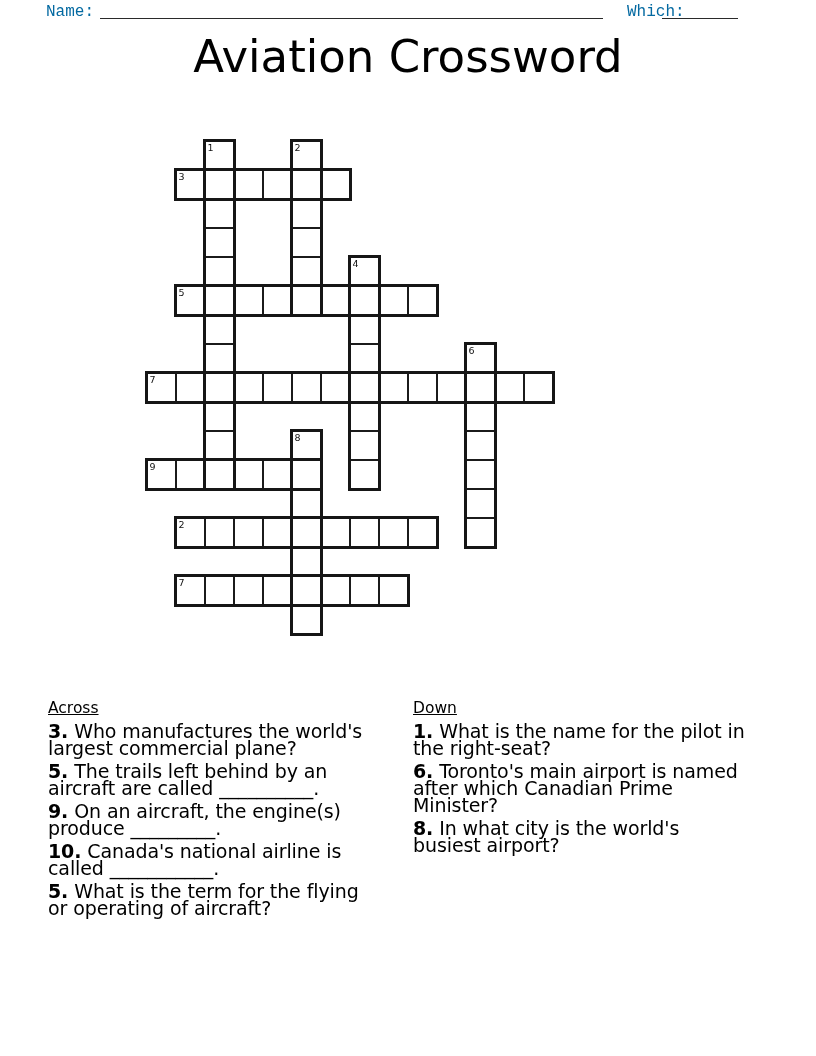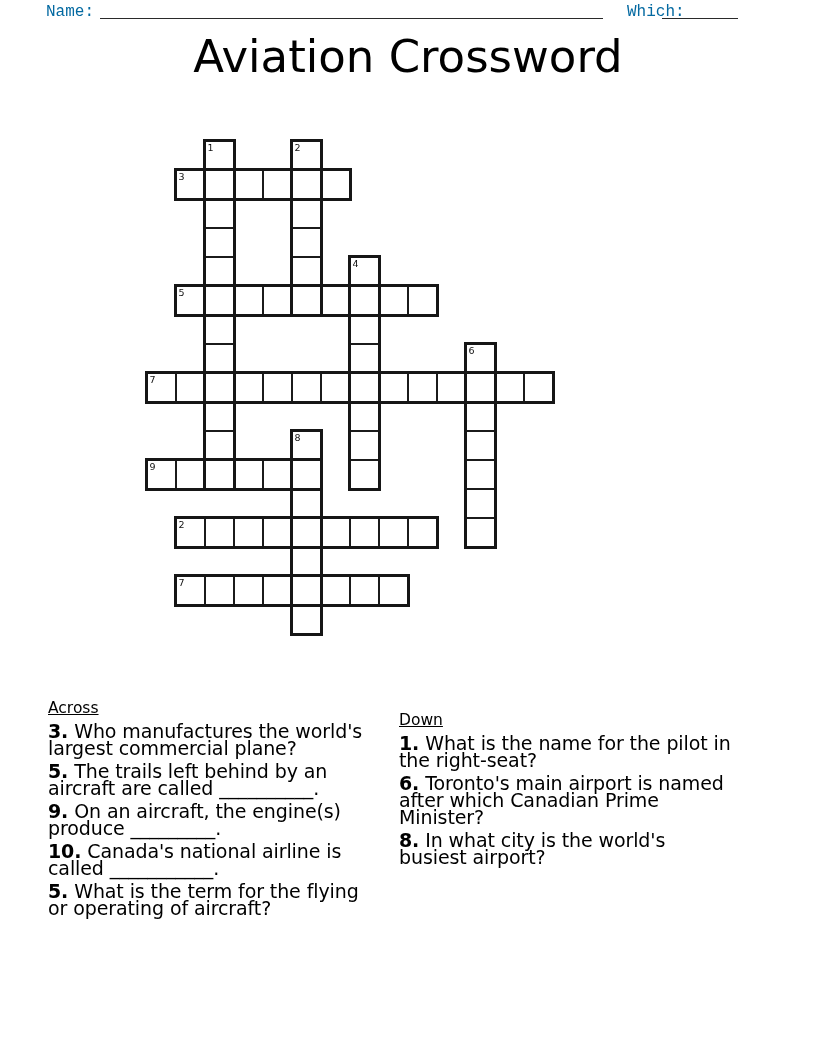--- a/index.html
+++ b/index.html
@@ -49,21 +49,21 @@
     pointer-events: none;
   }
   .cell-num {
     position: absolute; font-size: 9.5px; line-height: 1;
     color: #111; letter-spacing: -0.2px;
   }
 
   
   .clues { position: absolute; top: 700px; width: 333px; }
   .clues-across { left: 48px; }
-  .clues-down  { left: 399px; margin-top: 12px; }
+  .clues-down  { left: 413px; }
   .clue-heading {
     font-size: 15.5px; font-weight: normal;
     text-decoration: underline;
     line-height: 17px; margin: 0 0 6px 0;
   }
   .clue {
     font-size: 19px; line-height: 17px;
     margin: 0 0 6px 0; letter-spacing: -0.1px;
   }
   .clue b { font-weight: bold; }

